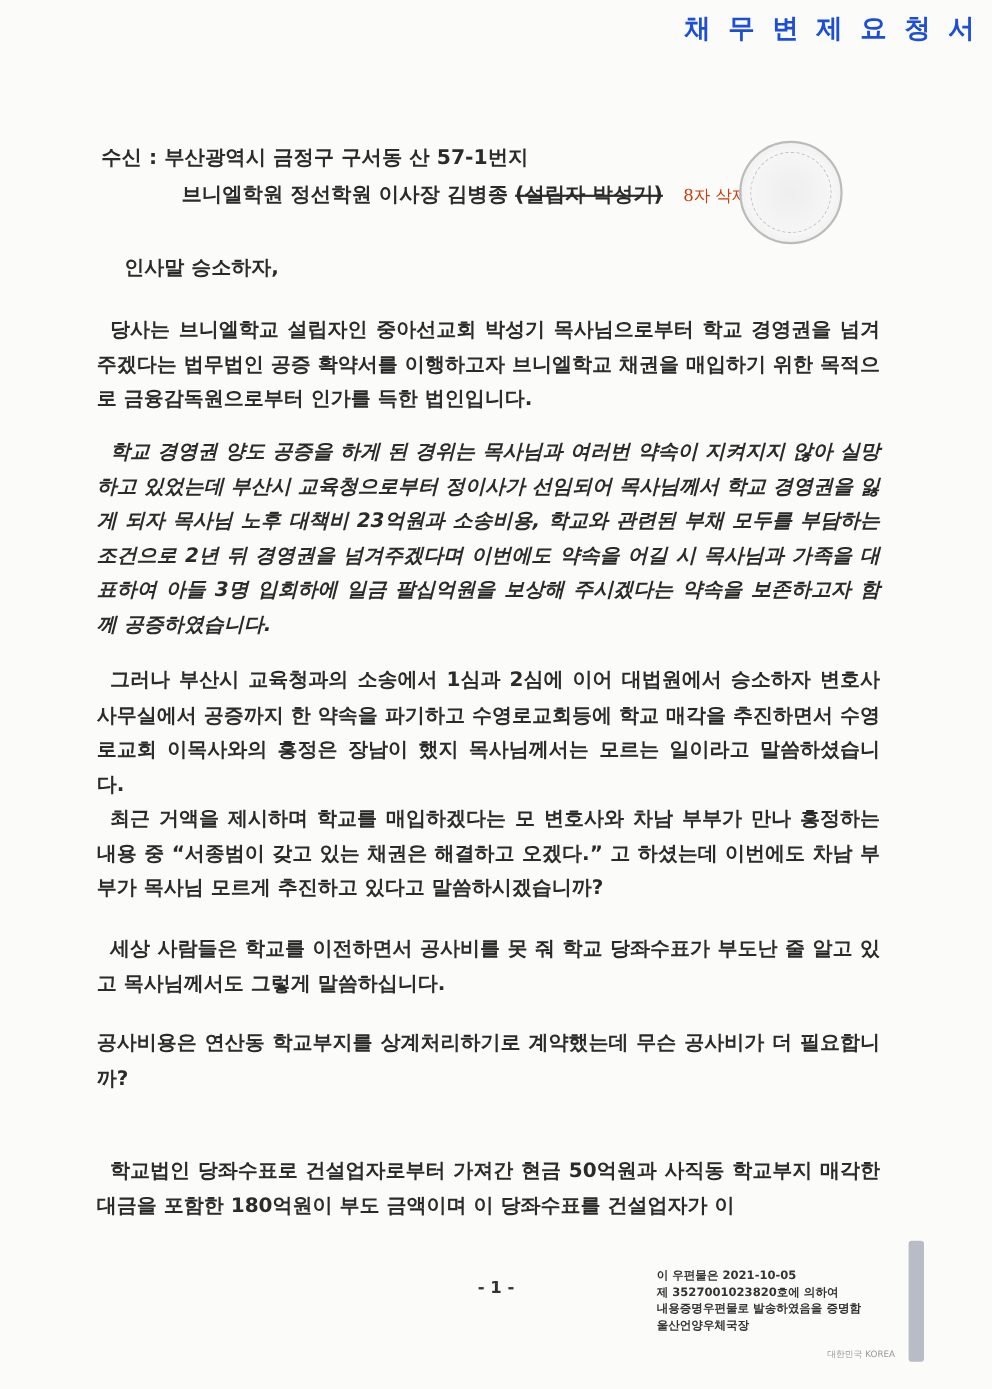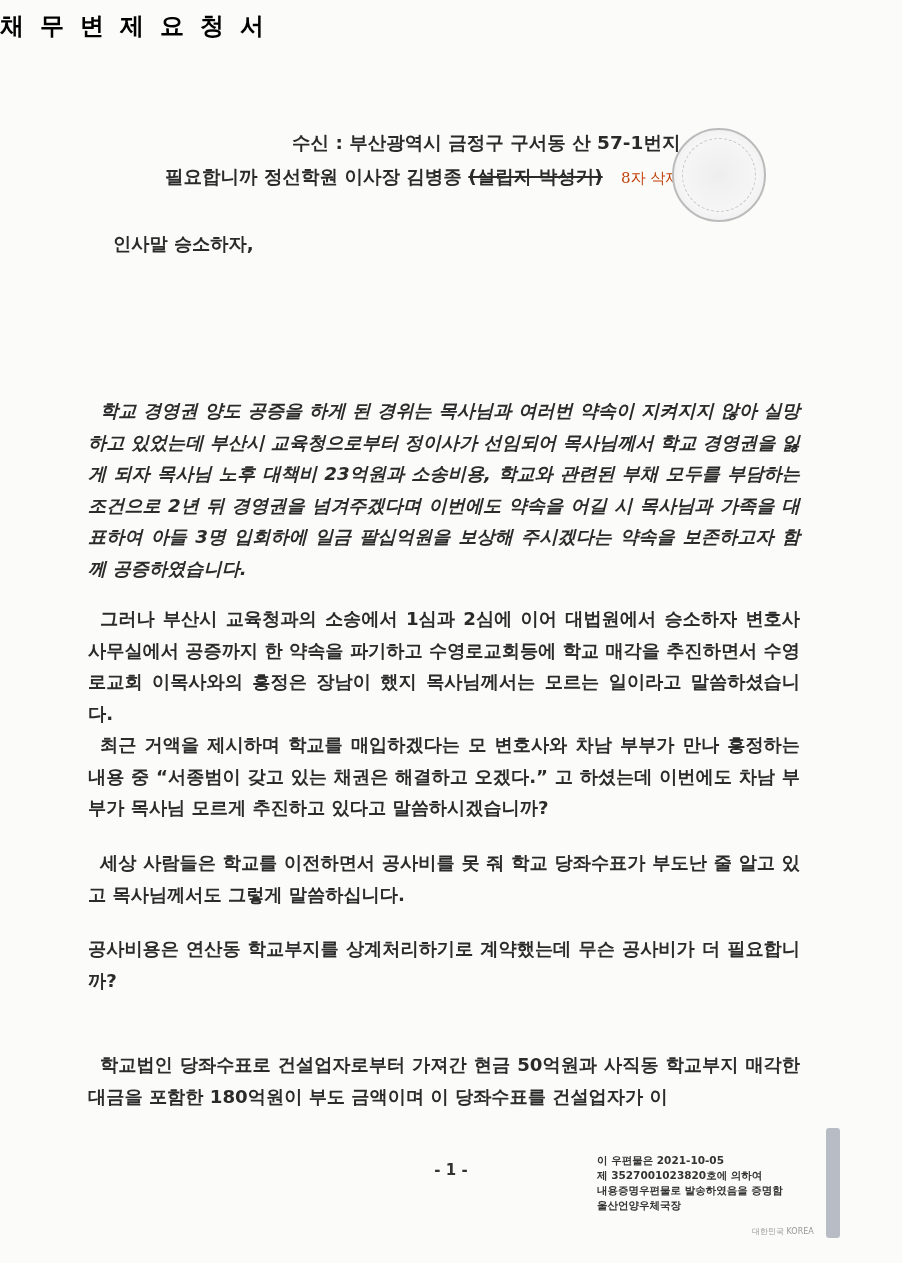--- a/index.html
+++ b/index.html
@@ -6,25 +6,25 @@
     body {
       width: 902px; height: 1263px; overflow: hidden;
       background: #fbfbf9;
       font-family: "DejaVu Sans", sans-serif;
       color: #222;
       position: relative;
     }
     .page { position: absolute; inset: 0; }
     .title {
       position: absolute; top: 10px; left: 0; width: 902px;
-      text-align: left; font-size: 24px; font-weight: bold;
-      letter-spacing: 16px; color: #000000;
+      text-align: right; font-size: 24px; font-weight: bold;
+      letter-spacing: 16px; color: #1d4ed8;
     }
     .recipient { position: absolute; left: 92px; top: 130px; font-size: 18.5px; font-weight: bold; color: #2b2b2b; }
-    .recipient .line1 { height: 34px; text-align: right; }
+    .recipient .line1 { height: 34px; }
     .recipient .line2 { padding-left: 73px; white-space: nowrap; }
     .strike { text-decoration: line-through; text-decoration-thickness: 2px; }
     .handwritten { font-family: "DejaVu Serif", serif; font-weight: normal; font-size: 15px; margin-left: 12px; color: #c2410c; }
     .seal {
       position: absolute; left: 672px; top: 128px; width: 90px; height: 90px;
       border-radius: 50%; border: 2px solid #bbb;
       background: radial-gradient(circle, #eee 0%, #f6f6f6 60%, #e6e6e6 100%);
     }
     .seal::after {
       content: ""; position: absolute; inset: 8px; border-radius: 50%;
@@ -52,32 +52,35 @@
 <div class="page">
 
   <div class="title">채무변제요청서</div>
 
   <div class="recipient">
     <div class="line1">
       <span>수신 :</span>
       <span>부산광역시 금정구 구서동 산 57-1번지</span>
     </div>
     <div class="line2">
-      <span>필요합니까 정선학원 이사장 김병종</span>
+      <span>브니엘학원 정선학원 이사장 김병종</span>
       <span class="strike">(설립자 박성기)</span>
       <span class="handwritten">8자 삭제</span>
     </div>
   </div>
 
   <div class="seal"></div>
 
   <div class="body-text" style="top:228px;">
     <p class="para" style="padding-left:25px;">인사말 승소하자,</p>
   </div>
 
+  <div class="body-text" style="top:284px;">
+    <p class="para indent">당사는 브니엘학교 설립자인 중아선교회 박성기 목사님으로부터 학교 경영권을 넘겨주겠다는 법무법인 공증 확약서를 이행하고자 브니엘학교 채권을 매입하기 위한 목적으로 금융감독원으로부터 인가를 득한 법인입니다.</p>
+  </div>
 
   <div class="body-text" style="top:395px;font-style:italic;">
     <p class="para indent">학교 경영권 양도 공증을 하게 된 경위는 목사님과 여러번 약속이 지켜지지 않아 실망하고 있었는데 부산시 교육청으로부터 정이사가 선임되어 목사님께서 학교 경영권을 잃게 되자 목사님 노후 대책비 23억원과 소송비용, 학교와 관련된 부채 모두를 부담하는 조건으로 2년 뒤 경영권을 넘겨주겠다며 이번에도 약속을 어길 시 목사님과 가족을 대표하여 아들 3명 입회하에 일금 팔십억원을 보상해 주시겠다는 약속을 보존하고자 함께 공증하였습니다.</p>
   </div>
 
   <div class="body-text" style="top:603px;">
     <p class="para indent">그러나 부산시 교육청과의 소송에서 1심과 2심에 이어 대법원에서 승소하자 변호사사무실에서 공증까지 한 약속을 파기하고 수영로교회등에 학교 매각을 추진하면서 수영로교회 이목사와의 흥정은 장남이 했지 목사님께서는 모르는 일이라고 말씀하셨습니다.</p>
   </div>
 
   <div class="body-text" style="top:729px;">

